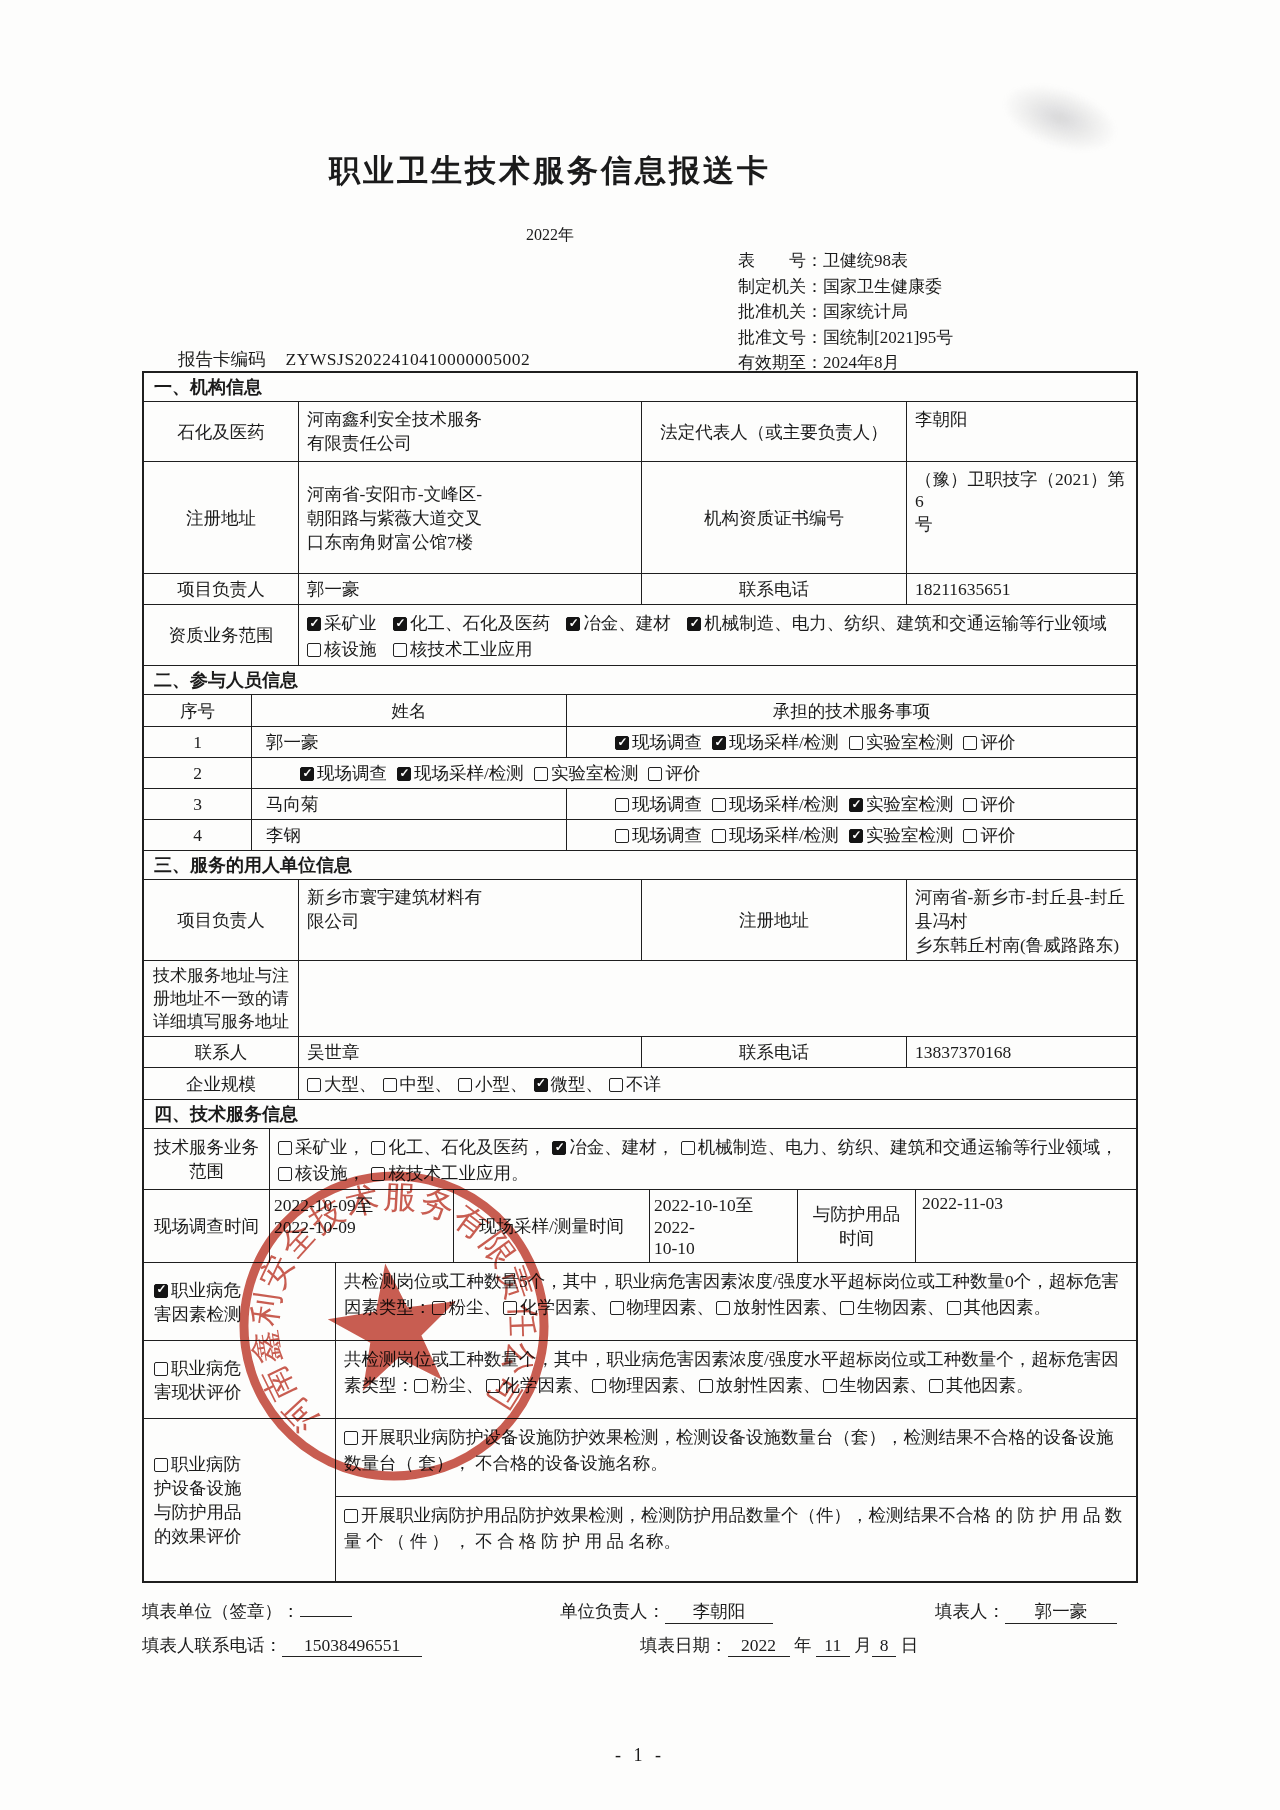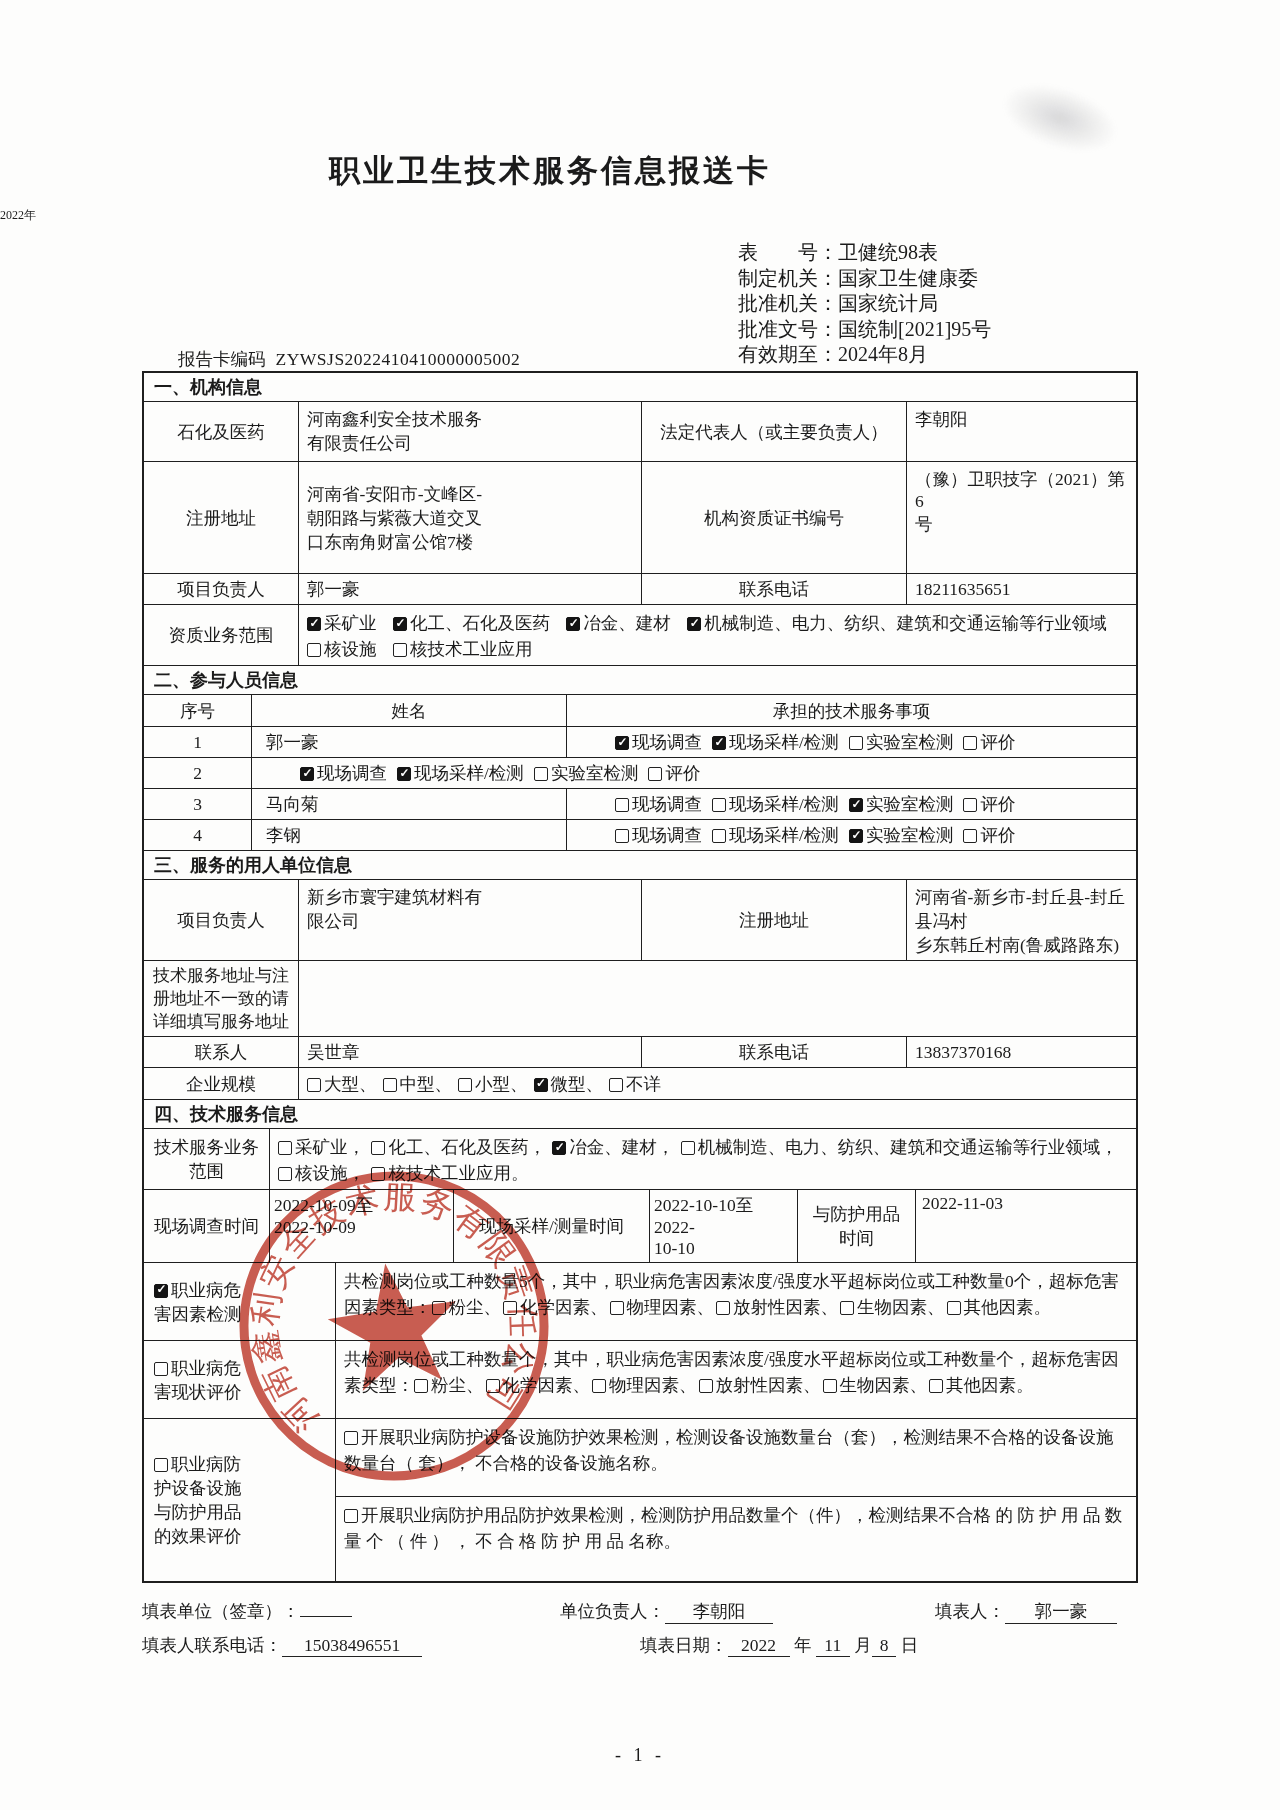--- a/index.html
+++ b/index.html
@@ -2,25 +2,25 @@
 <html><head>
 <meta charset="utf-8">
 <style>
   *{margin:0;padding:0;box-sizing:border-box}
   html,body{background:#ffffff}
   .page{position:relative;width:1280px;height:1810px;background:#fdfdfc;overflow:hidden;
         font-family:"Liberation Serif","DejaVu Serif",serif;color:#1b1b1b;font-size:17.5px}
   
   .doc-title{position:absolute;top:150px;left:0;width:1100px;text-align:center;
              font-size:31px;font-weight:700;letter-spacing:3px}
-  .doc-year{position:absolute;top:207px;left:0;width:1100px;font-size:12px}
-  .meta{position:absolute;top:240px;left:738px;font-size:20px;line-height:25.5px}
+  .doc-year{position:absolute;top:225px;left:0;width:1100px;text-align:center;font-size:16px}
+  .meta{position:absolute;top:248px;left:738px;font-size:17px;line-height:25.5px}
   .meta-row span{display:inline}
   .report-code{position:absolute;top:347px;left:178px;font-size:17.5px}
-  .report-code .code{margin-left:10px;letter-spacing:.5px}
+  .report-code .code{margin-left:20px;letter-spacing:.5px}
   
   .sheet{position:absolute;top:371px;left:142px;width:996px}
   .ft{border:2.2px solid #1f1f1f}
   .t-row{display:flex;align-items:stretch;border-bottom:1.5px solid #1f1f1f}
   .t-row:last-child{border-bottom:none}
   .c{border-right:1.5px solid #1f1f1f;padding:3px 8px;display:flex;align-items:center}
   .c:last-child{border-right:none}
   .lbl{justify-content:center;text-align:center}
   .val{justify-content:flex-start;text-align:left}
   .top{align-items:flex-start;padding-top:5px}

